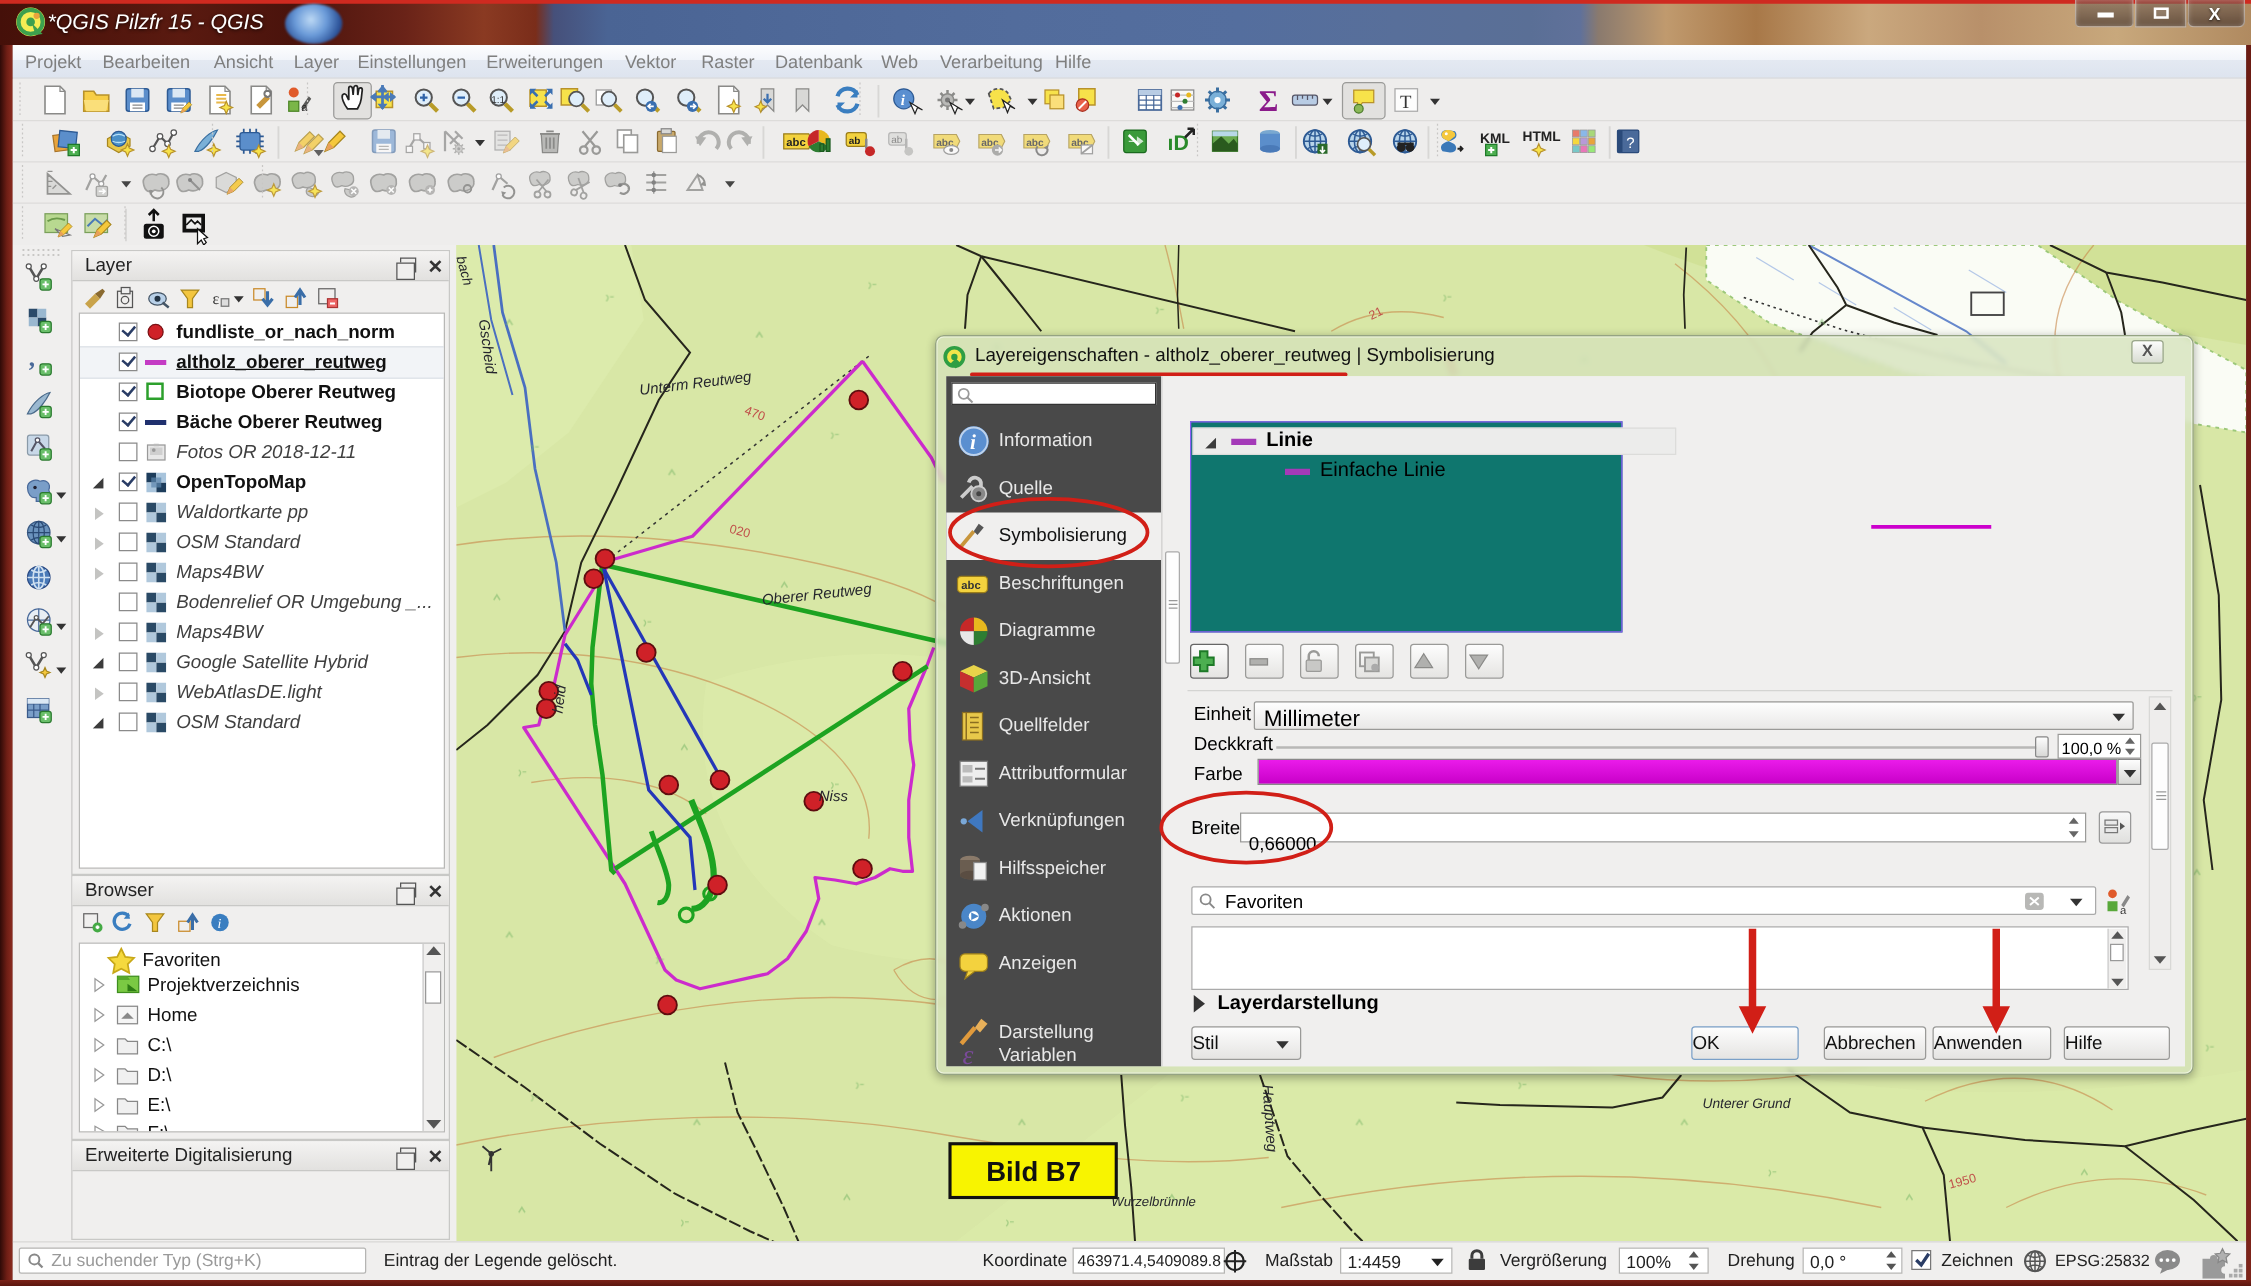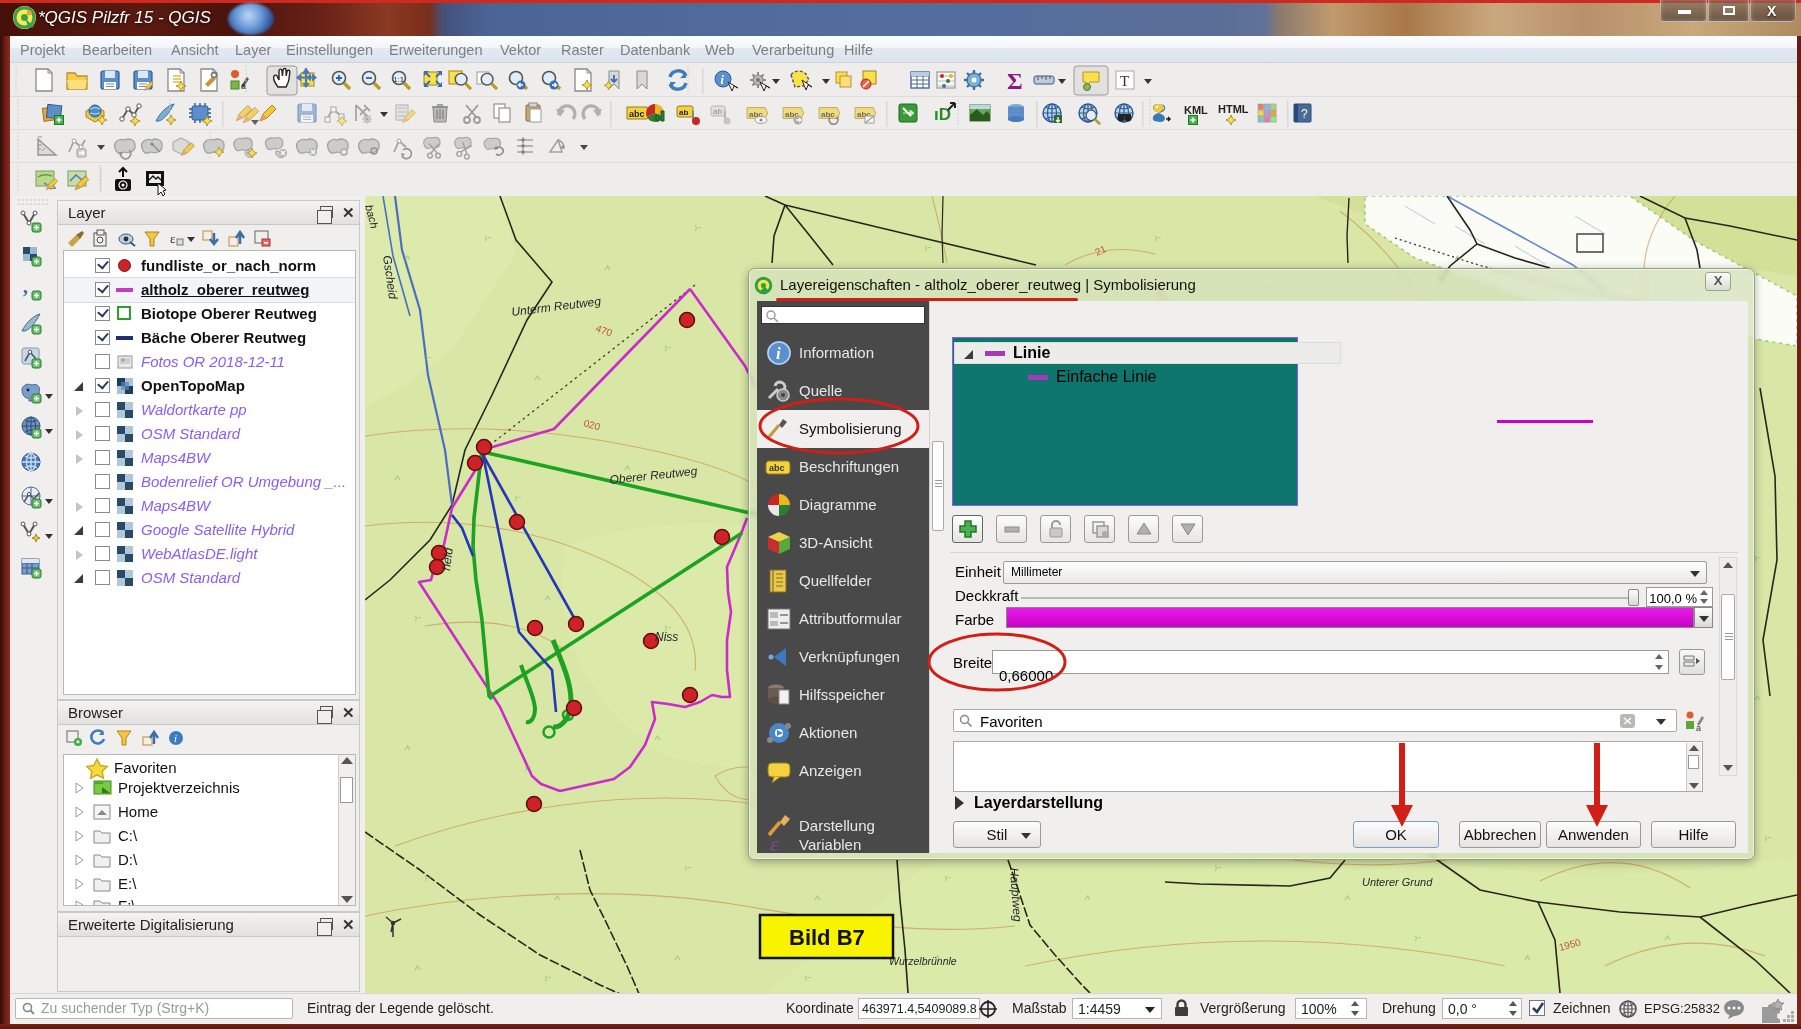--- a/index.html
+++ b/index.html
@@ -35,21 +35,21 @@
 .pfloat{position:absolute;top:5px;width:13px;height:12px;border:1px solid #555}
 .pfloat:after{content:"";position:absolute;left:-4px;top:3px;width:13px;height:12px;border:1px solid #555;background:#f0efee}
 .pclose{position:absolute;top:3px;font-size:15px;color:#333;font-weight:bold}
 
 .ltree{position:absolute;background:#fff;border:1px solid #b8b8b6;overflow:hidden}
 .lrow{position:absolute;left:0;width:100%;height:24px;font-size:15px;color:#111}
 .cb{position:absolute;left:31px;top:4px;width:15px;height:15px;background:#fff;border:1px solid #8a8a8a}
 .cb.c:after{content:"";position:absolute;left:2px;top:1px;width:8px;height:5px;border-left:2.5px solid #2a3d66;border-bottom:2.5px solid #2a3d66;transform:rotate(-50deg)}
 .lname{position:absolute;left:77px;top:3px;white-space:nowrap}
 .bold{font-weight:bold}
-.ital{font-style:italic;color:#8b5cf6}
+.ital{font-style:italic;color:#404040}
 .exp{position:absolute;left:12px;top:8px;width:0;height:0}
 .exp.open{width:9px;height:9px;background:#3c3c3c;clip-path:polygon(100% 0,100% 100%,0 100%)}
 .exp.closed{border-top:5px solid transparent;border-bottom:5px solid transparent;border-left:7px solid #c4c4c2}
 .wmsicon{position:absolute;left:53px;top:4px;width:16px;height:16px}
 
 
 #map{left:365px;top:196px;width:1432px;height:797px;overflow:hidden}
 
 #statusbar{left:10px;top:993px;width:1787px;height:31px;background:#f0efee;border-top:1px solid #d8d7d5;font-size:14px;color:#222}
 .sbox{position:absolute;background:#fff;border:1px solid #b5b5b3}
@@ -60,21 +60,21 @@
 #dlg-body{position:absolute;left:8px;top:32px;width:991px;height:552px;background:#f0efee}
 #dlg-side{position:absolute;left:0;top:0;width:172px;height:552px;background:#494949}
 #dlg-search{position:absolute;left:4px;top:5px;width:164px;height:18px;background:#fff;border:1px solid #333}
 .sitem{position:absolute;left:0;width:172px;height:38px;color:#e8e8e8;font-size:15px}
 .sitem .lbl{position:absolute;left:42px;top:10px}
 .sitem.sel{background:#f0efee;color:#111}
 #dlg-sscroll{position:absolute;left:172px;top:0;width:17px;height:552px;background:#f0efee;border-left:1px solid #d0d0ce}
 #dlg-content{position:absolute;left:189px;top:0;width:802px;height:552px;background:#f0efee}
 .combo{position:absolute;background:linear-gradient(180deg,#fefefe,#e9e8e7);border:1px solid #9a9a98;border-radius:2px}
 .combo .arr{position:absolute;right:6px;top:50%;margin-top:-2px;width:0;height:0;border-left:5px solid transparent;border-right:5px solid transparent;border-top:6px solid #333}
-.btn{position:absolute;background:linear-gradient(180deg,#fdfdfd,#e5e4e2);border:1px solid #9a9a98;border-radius:3px;font-size:15px;color:#111;text-align:center}
+.btn{position:absolute;background:linear-gradient(180deg,#fdfdfd,#e5e4e2);border:1px solid #9a9a98;border-radius:3px;font-size:15px;color:#111;text-align:left}
 .spin{position:absolute;background:#fff;border:1px solid #9a9a98}
 </style></head>
 <body>
 <div id="desktop" class="abs"></div>
 <div id="titlebar" class="abs"></div>
 <div id="tb-orb" class="abs"></div>
 <div id="winbtns" class="abs">
   <div class="wbtn min">
       <div class="wglyph" style="left:17px;top:10px;width:13px;height:3.5px;background:#fff"></div>
     </div>
@@ -1441,21 +1441,21 @@
           </svg></div>
       <div class="btn" style="left:182px;top:214px;width:31px;height:28px"><svg width="20" height="20" style="margin-top:3px">
             <path d="M10 4 L17 15 L3 15 Z" fill="#b0b0ae" stroke="#8a8a88"></path>
           </svg></div>
       <div class="btn" style="left:226px;top:214px;width:31px;height:28px"><svg width="20" height="20" style="margin-top:3px">
             <path d="M10 16 L17 5 L3 5 Z" fill="#b0b0ae" stroke="#8a8a88"></path>
           </svg></div>
       <div style="position:absolute;left:4px;top:251px;width:788px;height:1px;background:#d4d4d2"></div>
       <div style="position:absolute;left:9px;top:262px;font-size:15px">Einheit</div>
       <div class="combo" style="left:57px;top:260px;width:704px;height:23px">
-          <div style="position:absolute;left:7px;top:3px;font-size:12px">Millimeter</div>
+          <div style="position:absolute;left:7px;top:3px;font-size:18px">Millimeter</div>
           <div class="arr"></div>
         </div>
       <div style="position:absolute;left:9px;top:286px;font-size:15px">Deckkraft</div>
       <div style="position:absolute;left:75px;top:296px;width:614px;height:2px;background:#b8b8b6"></div>
       <div style="position:absolute;left:682px;top:288px;width:11px;height:17px;background:linear-gradient(180deg,#fdfdfd,#d8d8d6);border:1px solid #888;border-radius:2px"></div>
       <div class="spin" style="left:700px;top:286px;width:67px;height:20px">
           <div style="position:absolute;right:15px;top:3px;font-size:13px">100,0 %</div>
           <svg width="13" height="18" style="position:absolute;right:1px;top:0">
             <path d="M6 2 L10 7 L2 7Z" fill="#666"></path>
             <path d="M6 16 L10 11 L2 11Z" fill="#666"></path>

